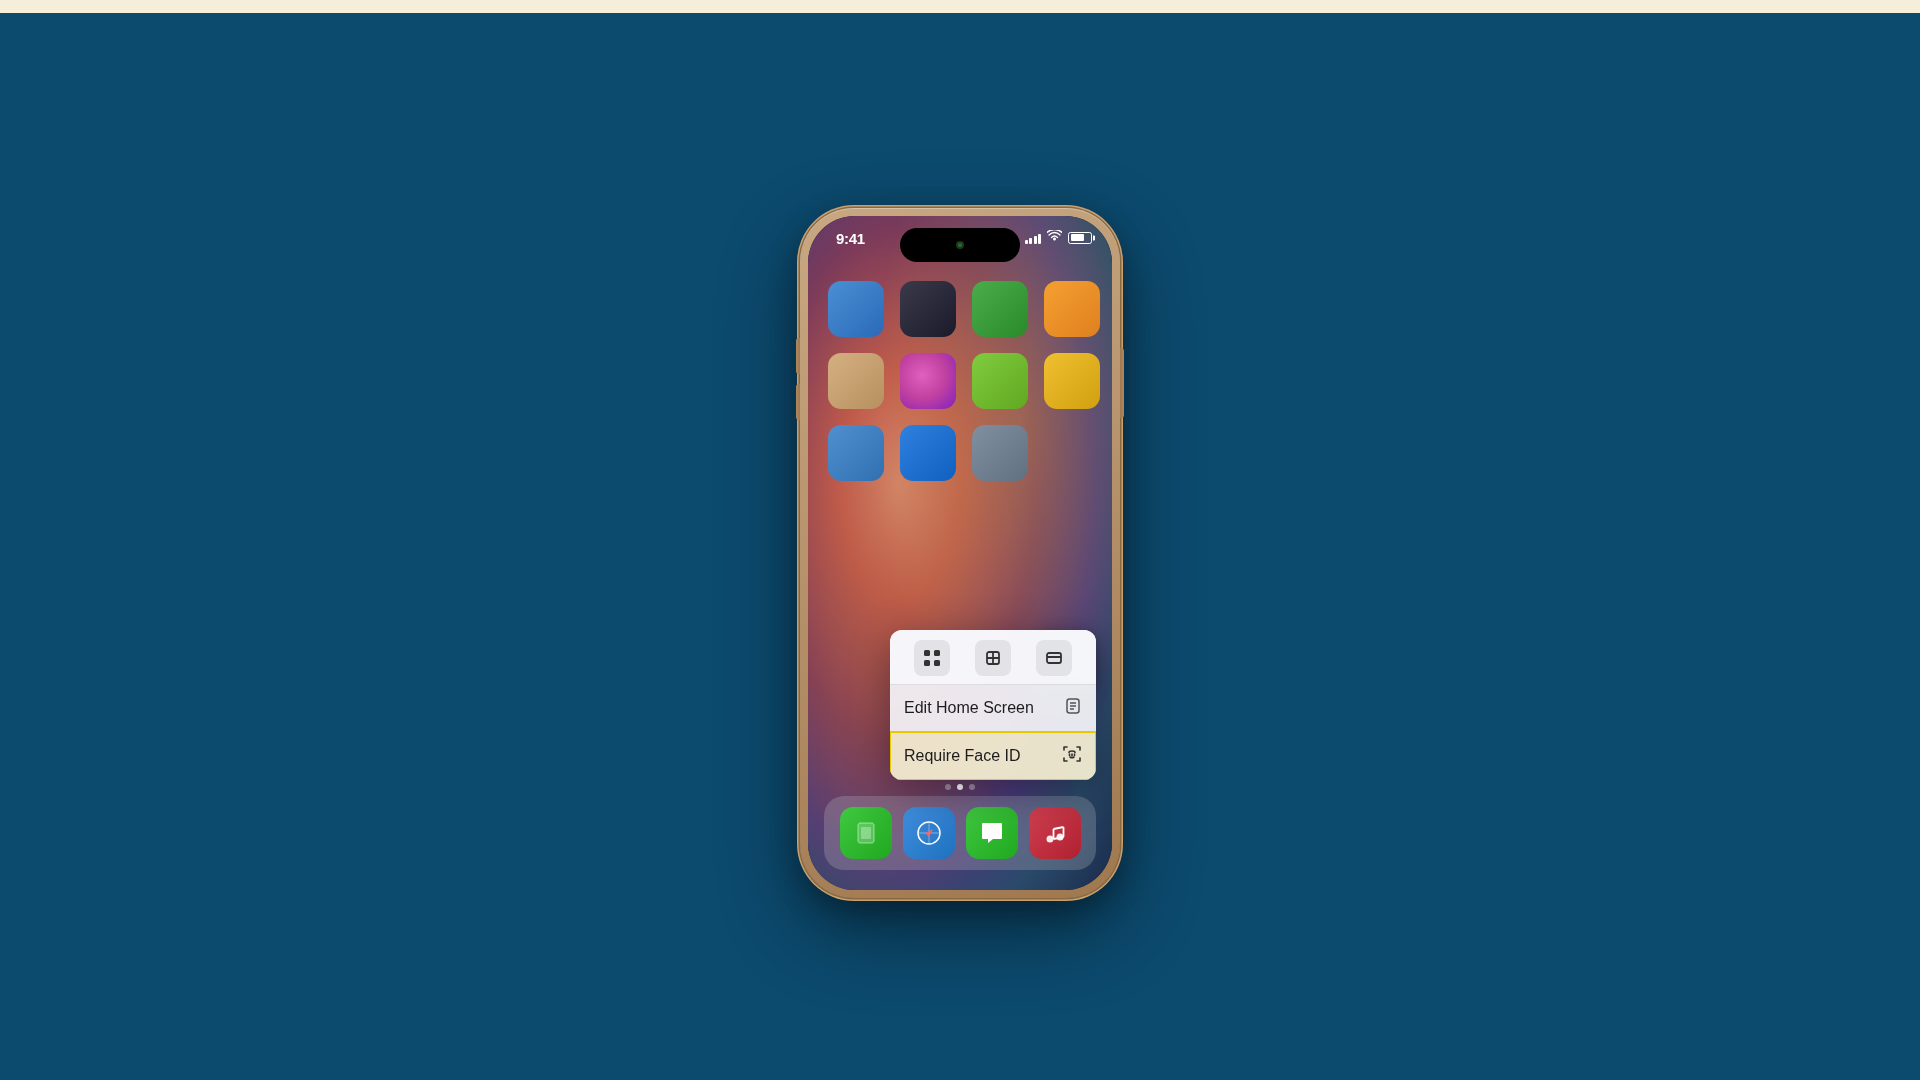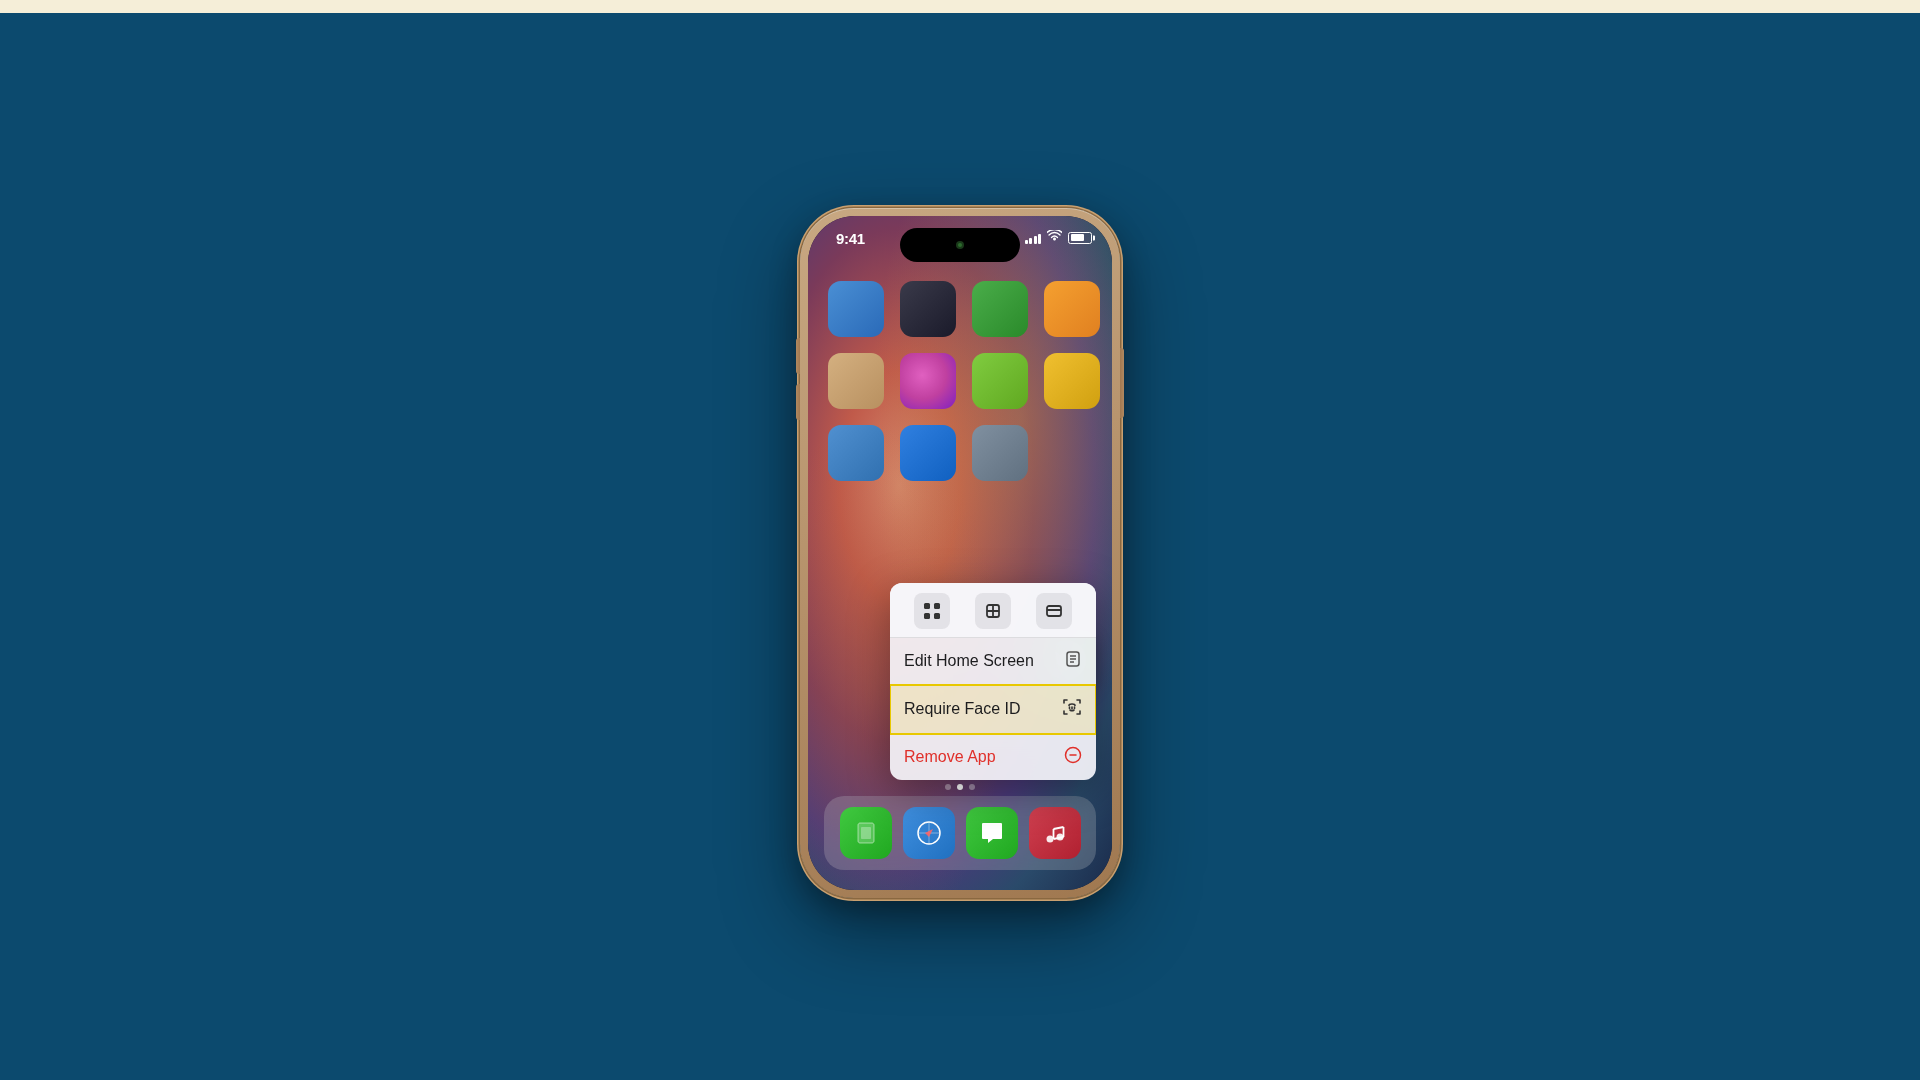--- a/index.html
+++ b/index.html
@@ -524,29 +524,20 @@
                 <path d="M18 14 L18 17 L15 17" stroke-linecap="round" stroke-linejoin="round"></path>
                 <path d="M7 8.5 Q7 7 10 7 Q13 7 13 8.5" stroke-linecap="round"></path>
                 <line x1="7.5" y1="10" x2="7.5" y2="11.5" stroke-linecap="round"></line>
                 <line x1="12.5" y1="10" x2="12.5" y2="11.5" stroke-linecap="round"></line>
                 <path d="M8 13 Q10 14.5 12 13" stroke-linecap="round"></path>
                 <line x1="10" y1="10" x2="10" y2="12" stroke-linecap="round"></line>
               </svg>
             </span>
           </div>
 
-          <div class="menu-item">
-            <span class="menu-item-text red">Remove App</span>
-            <span class="menu-item-icon red">
-              <svg width="18" height="18" viewBox="0 0 18 18" fill="none">
-                <circle cx="9" cy="9" r="7.5" stroke="#e0302a" stroke-width="1.5"></circle>
-                <line x1="6" y1="9" x2="12" y2="9" stroke="#e0302a" stroke-width="1.5" stroke-linecap="round"></line>
-              </svg>
-            </span>
-          </div>
         </div>
 
         <div class="dock">
           <div class="dock-icon dock-phone" style="display:flex;align-items:center;justify-content:center;">
             <svg width="28" height="28" viewBox="0 0 28 28" fill="white">
               <path d="M8 4 C7 4 6 5 6 6 L6 22 C6 23 7 24 8 24 L20 24 C21 24 22 23 22 22 L22 6 C22 5 21 4 20 4 Z" fill="rgba(255,255,255,0.2)" stroke="white" stroke-width="0.5"></path>
               <path d="M10 8 L18 8 C18.5 8 19 8.5 19 9 L19 19 C19 19.5 18.5 20 18 20 L10 20 C9.5 20 9 19.5 9 19 L9 9 C9 8.5 9.5 8 10 8 Z" fill="rgba(255,255,255,0.3)"></path>
             </svg>
           </div>
           <div class="dock-icon dock-safari" style="display:flex;align-items:center;justify-content:center;">

